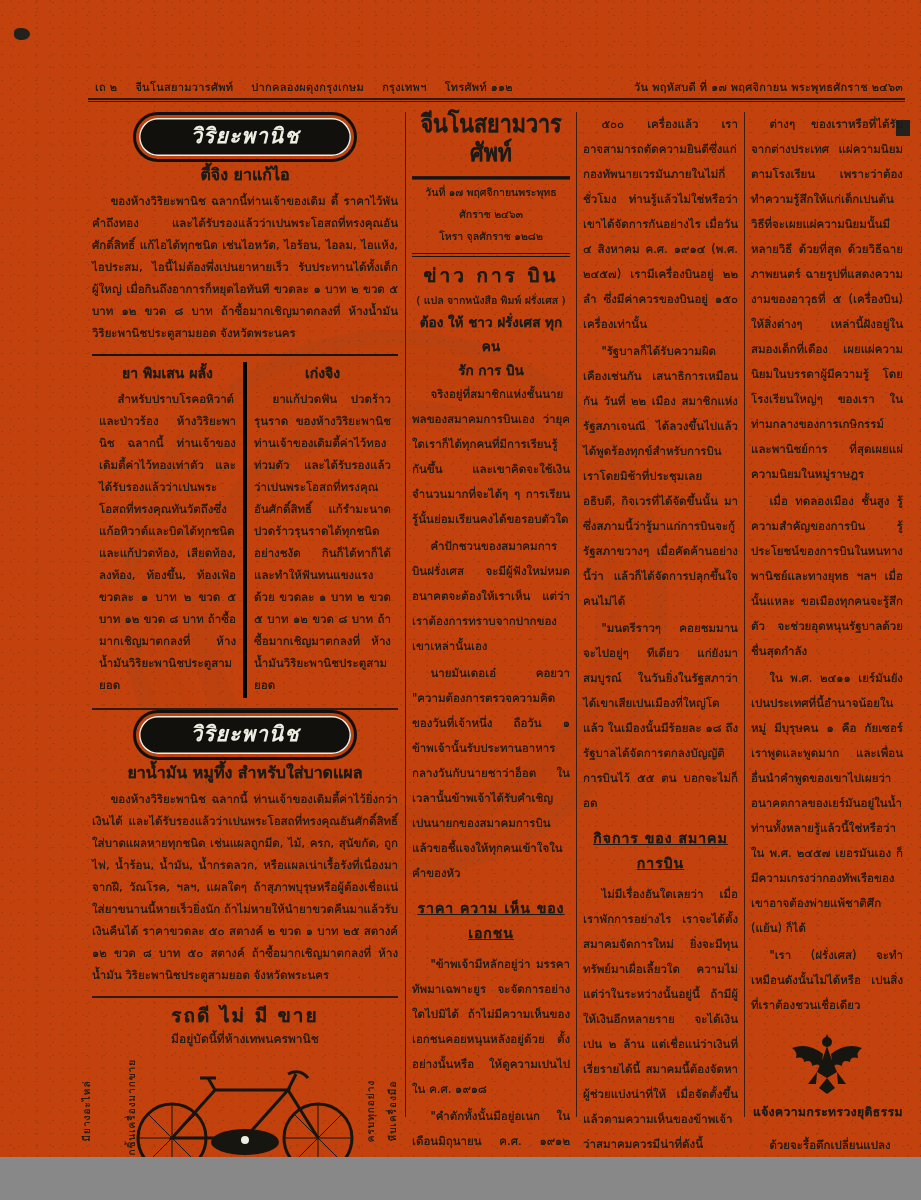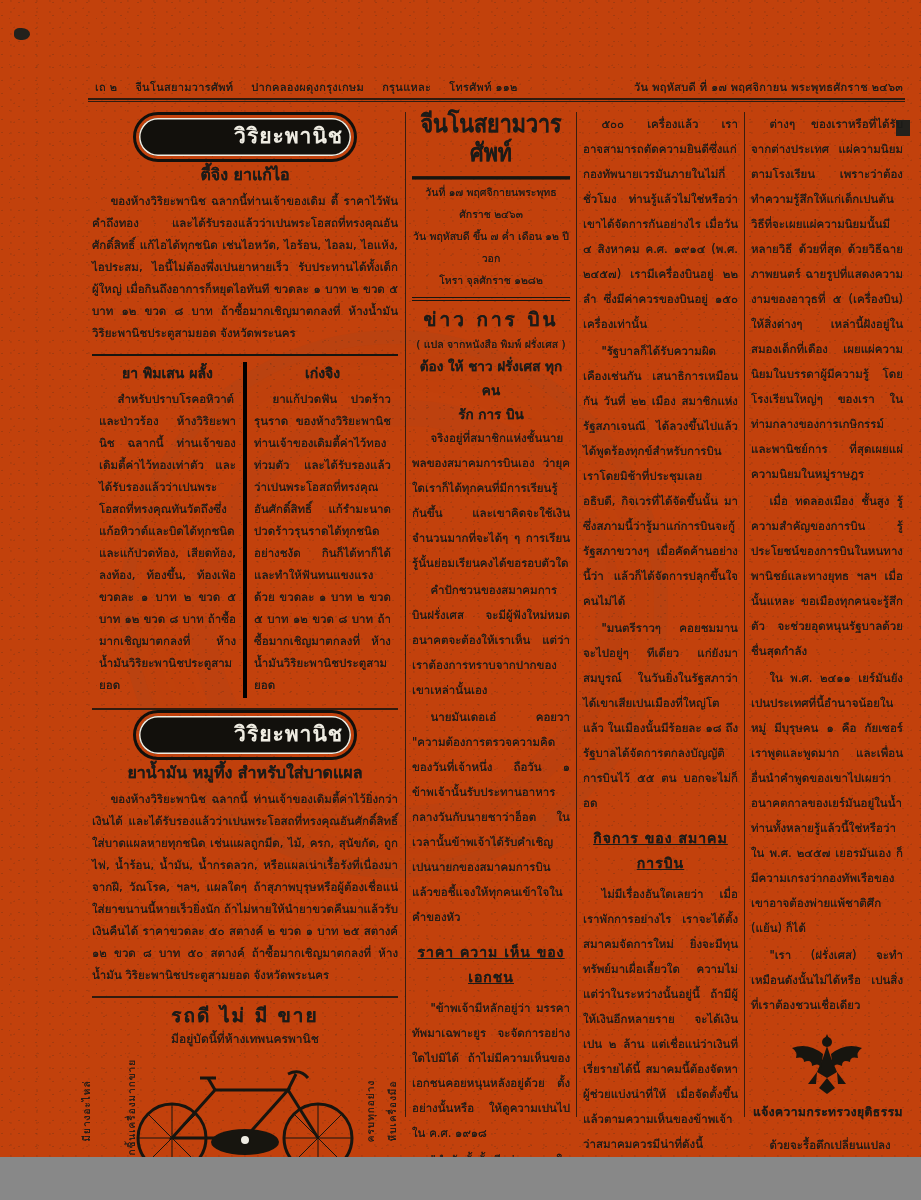--- a/index.html
+++ b/index.html
@@ -37,23 +37,23 @@
   .ads{left:92px;width:306px;line-height:22px;}
   .c2{left:412px;width:158px;}
   .c3{left:583px;width:155px;}
   .c4{left:751px;width:152px;}
 
   .ink{color:#1c1b18;text-shadow:0 0 .6px rgba(28,27,24,.8);}
   p.para{margin:0 0 2px;text-indent:1.6em;}
   .center{text-align:center;text-indent:0;}
 
   
-  .badge{width:196px;margin:6px auto 8px;background:#12100c;color:#efece2;text-align:right;
+  .badge{width:196px;margin:6px auto 8px;background:#12100c;color:#efece2;text-align:center;
          border-radius:26px;padding:7px 8px 9px;font-weight:bold;font-size:21px;letter-spacing:1px;
-         outline:3px solid #12100c;outline-offset:3px;box-shadow:0 0 0 1.5px #efece2 inset;}
+         outline:3px solid #12100c;outline-offset:3px;box-shadow:0 0 0 1.5px #efece2 inset;font-style:italic;}
   .badge.b2{filter:blur(.4px);}
   .ad-title{font-weight:bold;font-size:16px;margin:6px 0 4px;}
   .twocol{display:flex;border-top:2px solid #17150f;margin-top:10px;padding-top:6px;}
   .twocol>div{flex:1;padding:0 7px;}
   .twocol>div+div{border-left:4px solid #000000;}
   .sub-title{font-weight:bold;font-size:14px;text-align:center;margin-bottom:4px;}
   .rule-h{border:0;border-top:2px solid #17150f;margin:10px 0 6px;opacity:.85;}
 
   .bike-head{font-weight:bold;font-size:19px;letter-spacing:2px;}
   .bike-sub{font-size:12px;margin-top:2px;}
@@ -88,21 +88,21 @@
   <div class="noise"></div>
   <div class="stain ring1"></div>
   <div class="stain ring2"></div>
   <div class="blob-tl"></div>
   <div class="blob-tr"></div>
 
   <div class="hdr ink">
     <span>เถ ๒</span>
     <span>จีนโนสยามวารศัพท์</span>
     <span>ปากคลองผดุงกรุงเกษม</span>
-    <span>กรุนแหละ</span>
+    <span>กรุงเทพฯ</span>
     <span>โทรศัพท์ ๑๑๒</span>
     <span class="sp"></span>
     <span>วัน พฤหัสบดี ที่ ๑๗ พฤศจิกายน พระพุทธศักราช ๒๔๖๓</span>
   </div>
   <div class="hdr-rule"></div>
 
   <div class="vrule v1"></div>
   <div class="vrule v2"></div>
   <div class="vrule v3"></div>
 
@@ -160,21 +160,20 @@
       </svg>
       <div class="humber">HUMBER</div>
     </div>
 
   </div>
 
   <div class="col c2 ink">
     <div class="mast">
       <div class="mast-title">จีนโนสยามวารศัพท์</div>
       <div class="mast-line">วันที่ ๑๗ พฤศจิกายนพระพุทธศักราช ๒๔๖๓</div>
-      <div class="mast-line">วัน พฤหัสบดี ขึ้น ๗ ค่ำ เดือน ๑๒ ปีวอก</div>
       <div class="mast-line">โหรา จุลศักราช ๑๒๘๒</div>
     </div>
     <div class="kicker">ข่าว การ บิน</div>
     <div class="kicker-sub">( แปล จากหนังสือ พิมพ์ ฝรั่งเศส )</div>
     <div class="headline">ต้อง ให้ ชาว ฝรั่งเศส ทุก คน</div>
     <div class="headline">รัก การ บิน</div>
     <div>
         <p class="para">จริงอยู่ที่สมาชิกแห่งชั้นนายพลของสมาคมการบินเอง ว่ายุคใดเราก็ได้ทุกคนที่มีการเรียนรู้กันขึ้น และเขาคิดจะใช้เงินจำนวนมากที่จะได้ๆ ๆ การเรียนรู้นั้นย่อมเรียนคงได้ขอรอบตัวใด</p>
         <p class="para">คำปักชวนของสมาคมการบินฝรั่งเศส จะมีผู้ฟังใหม่หมด อนาคตจะต้องให้เราเห็น แต่ว่าเราต้องการทราบจากปากของเขาเหล่านั้นเอง</p>
         <p class="para">นายมันเดอเอ๋ คอยวา "ความต้องการตรวจความคิดของวันที่เจ้าหนึ่ง ถือวัน ๑ ข้าพเจ้านั้นรับประทานอาหารกลางวันกับนายชาว่าอ็อต ในเวลานั้นข้าพเจ้าได้รับคำเชิญเปนนายกของสมาคมการบิน แล้วขอชี้แจงให้ทุกคนเข้าใจในคำของหัว</p>

